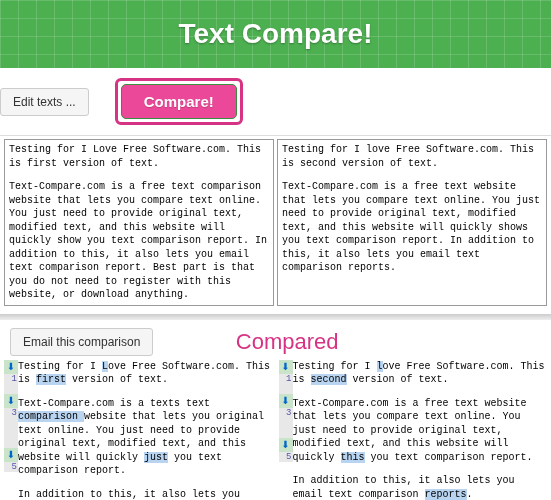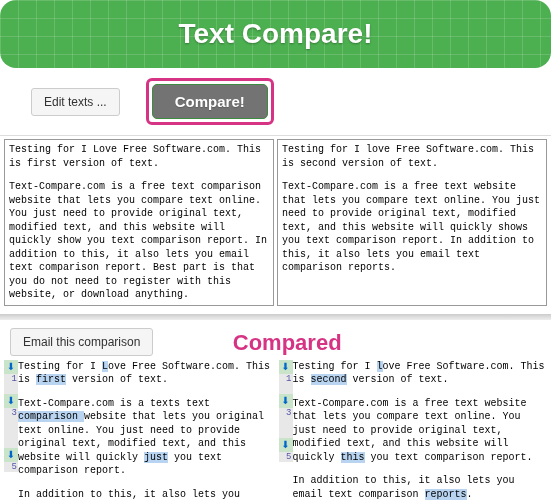--- a/index.html
+++ b/index.html
@@ -5,59 +5,58 @@
   * { box-sizing: border-box; margin: 0; padding: 0; }
   body { font-family: Arial, sans-serif; background: #fff; width: 551px; }
   .header {
     background: #4CAF50;
     background-image: 
       linear-gradient(rgba(255,255,255,0.15) 1px, transparent 1px),
       linear-gradient(90deg, rgba(255,255,255,0.15) 1px, transparent 1px);
     background-size: 18px 18px;
     text-align: center;
     padding: 18px 0;
-    border-radius: 16px;
   }
   .header h1 {
     color: #fff; font-size: 28px; font-weight: bold;
     text-shadow: 0 1px 2px rgba(0,0,0,0.3);
   }
   .toolbar {
-    background: #fff; padding: 10px 31px; display: flex; align-items: center; gap: 8px;
+    background: #fff; padding: 10px 0; display: flex; align-items: center; gap: 8px;
     border-bottom: 1px solid #ddd;
   }
   .btn {
     padding: 6px 12px; font-size: 12px; background: #f5f5f5;
     border: 1px solid #ccc; border-radius: 3px; cursor: pointer;
     color: #333;
   }
   .compare-btn {
     padding: 8px 22px; font-size: 15px; font-weight: bold;
-    background: #737373; color: #fff; border: 1px solid #3d8b40;
+    background: #ec4899; color: #fff; border: 1px solid #3d8b40;
     border-radius: 5px; cursor: pointer;
     text-shadow: 0 1px 1px rgba(0,0,0,0.2);
   }
   .highlight-box {
     border: 3px solid #D63384; border-radius: 6px;
     padding: 3px; margin-left: 18px;
   }
   .spacer { flex: 1; }
   .columns { display: flex; padding: 3px 4px 8px 4px; gap: 3px; }
   .col {
     flex: 1; border: 1px solid #999; padding: 3px 4px; min-height: 150px;
   }
   .col p {
     font-family: "Courier New", monospace; font-size: 10px; line-height: 1.35;
     color: #000; margin-bottom: 10px; word-wrap: break-word;
   }
   .col p:last-child { margin-bottom: 0; }
   .divider { height: 6px; background: linear-gradient(#ccc, #eee); }
-  .bottom-toolbar { padding: 8px 10px 4px; display:flex; align-items:flex-end; }
+  .bottom-toolbar { padding: 8px 10px 4px; display:flex; align-items:center; }
   .compared-label {
-    color: #D63384; font-size: 22px; font-weight: bold; text-align: center;
+    color: #D63384; font-size: 22px; font-weight: normal; text-align: center;
     flex:1; margin-left:-120px;
   }
   .diff-wrap { display: flex; gap: 6px; padding: 0 4px 6px 4px; }
   .diff-col { flex: 1; display: flex; }
   .gutter { width: 14px; display: flex; flex-direction: column; }
   .gutter .arrow {
     width: 14px; height: 14px; font-size: 10px; line-height: 14px;
     text-align: center; color: #0066cc; background:#c9e4c9;
   }
   .gutter .ln {

